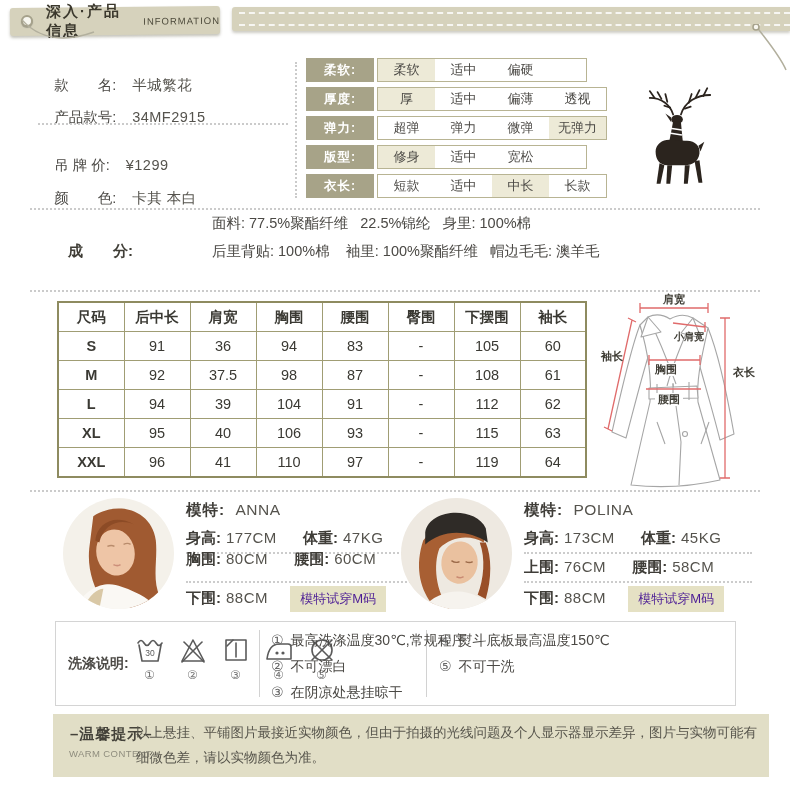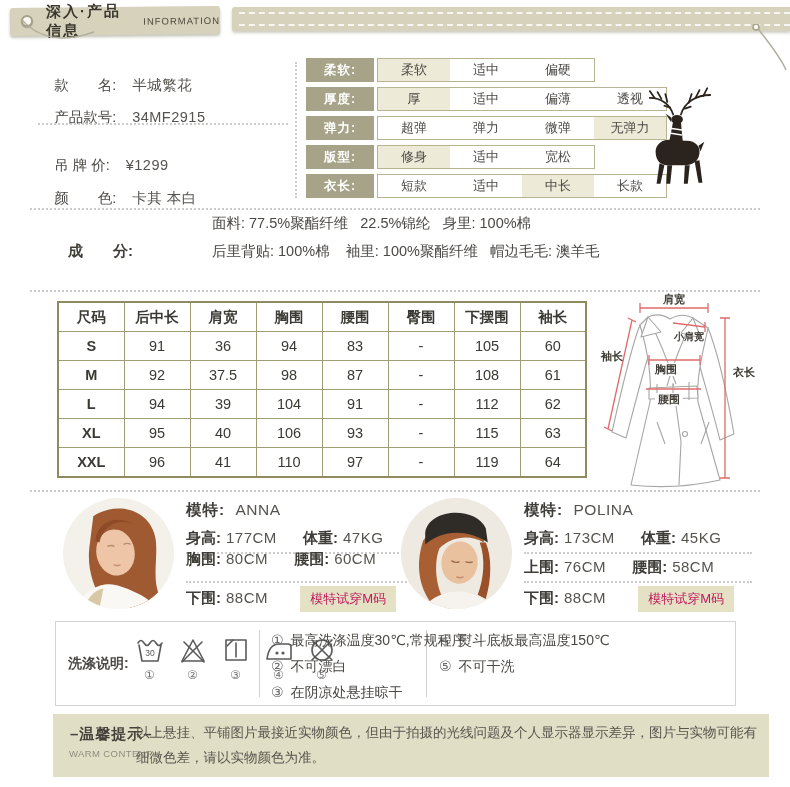--- a/index.html
+++ b/index.html
@@ -27,21 +27,21 @@
   .pf-value{margin-left:16px;color:#55534d;letter-spacing:.5px;}
   .dot-hr{border-top:2px dotted #cbcbcb;height:0;}
   .dot-vr{border-left:2px dotted #cbcbcb;width:0;}
 
   
   #attr-rows{left:306px;top:58px;width:281px;}
   .attr-row{display:flex;height:24px;margin-bottom:5px;}
   .attr-label{width:68px;background:var(--label-bg);color:#fff;font-size:12.5px;font-weight:bold;
               text-align:center;line-height:24px;letter-spacing:1px;flex:none;}
   .attr-options{flex:1;margin-left:3px;border:1px solid #b8b493;background:#fff;display:flex;align-items:stretch;}
-  .attr-option{width:72px;text-align:center;font-size:13px;line-height:22px;color:#4b4945;flex:none;}
+  .attr-option{width:57px;text-align:center;font-size:13px;line-height:22px;color:#4b4945;flex:none;}
   .attr-option.selected{background:var(--highlight);}
 
   
   .comp-label{left:68px;top:242px;font-size:15px;font-weight:bold;color:#3f3d36;white-space:pre;}
   .comp-line{left:212px;font-size:14.5px;font-weight:500;color:#4b4945;white-space:pre;}
 
   
   #size-table{left:57px;top:301px;width:530px;border-collapse:collapse;table-layout:fixed;
               border:2px solid #8e8b60;}
   #size-table th,#size-table td{border:1px solid #a09d74;height:28px;text-align:center;
@@ -55,22 +55,22 @@
   .coat .small-label{font-size:10px;}
 
   
   .avatar{width:111px;height:111px;}
   .model-info{width:240px;font-size:15px;}
   .mi-row{position:absolute;left:0;white-space:nowrap;}
   .mi-k{font-weight:bold;color:#3f3d38;}
   .mi-v{color:#55534d;letter-spacing:.5px;margin-left:5px;}
   .mi-gap{margin-left:22px;}
   .mi-dot{position:absolute;left:0;width:228px;border-top:2px dotted #cccccc;}
-  .badge{display:inline-block;margin-left:28px;padding:4px 10px;background:var(--badge-bg);
-         font-size:13px;color:#be185d;vertical-align:middle;}
+  .badge{display:inline-block;margin-left:18px;padding:4px 10px;background:var(--badge-bg);
+         font-size:13px;color:#4c1d95;vertical-align:middle;}
   .model-name{font-size:15.5px;letter-spacing:1px;}
 
   
   .wash-box{left:55px;top:621px;width:681px;height:85px;border:1px solid #d4d4d4;box-sizing:border-box;}
   .wash-label{left:12px;top:33px;font-size:14px;font-weight:700;color:#4b4945;}
   .wash-icons{left:78px;top:13px;display:flex;}
   .wash-icon-block{width:31px;margin-right:12px;text-align:center;}
   .wash-icon-block svg{display:block;margin:0 auto;}
   .wash-icon-block .num{font-size:12px;color:#777;margin-top:3px;}
   .laundry{stroke:#5a5a5a;stroke-width:1.6;fill:none;stroke-linecap:round;stroke-linejoin:round;}

